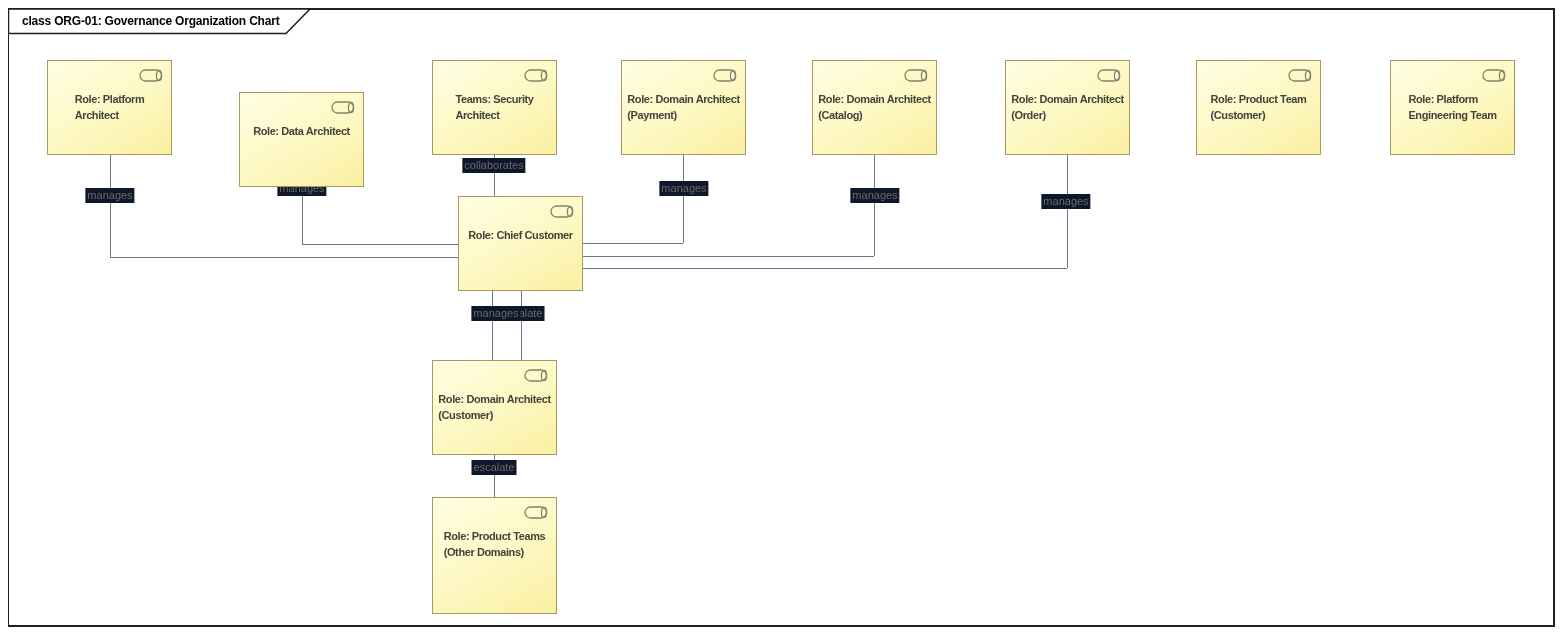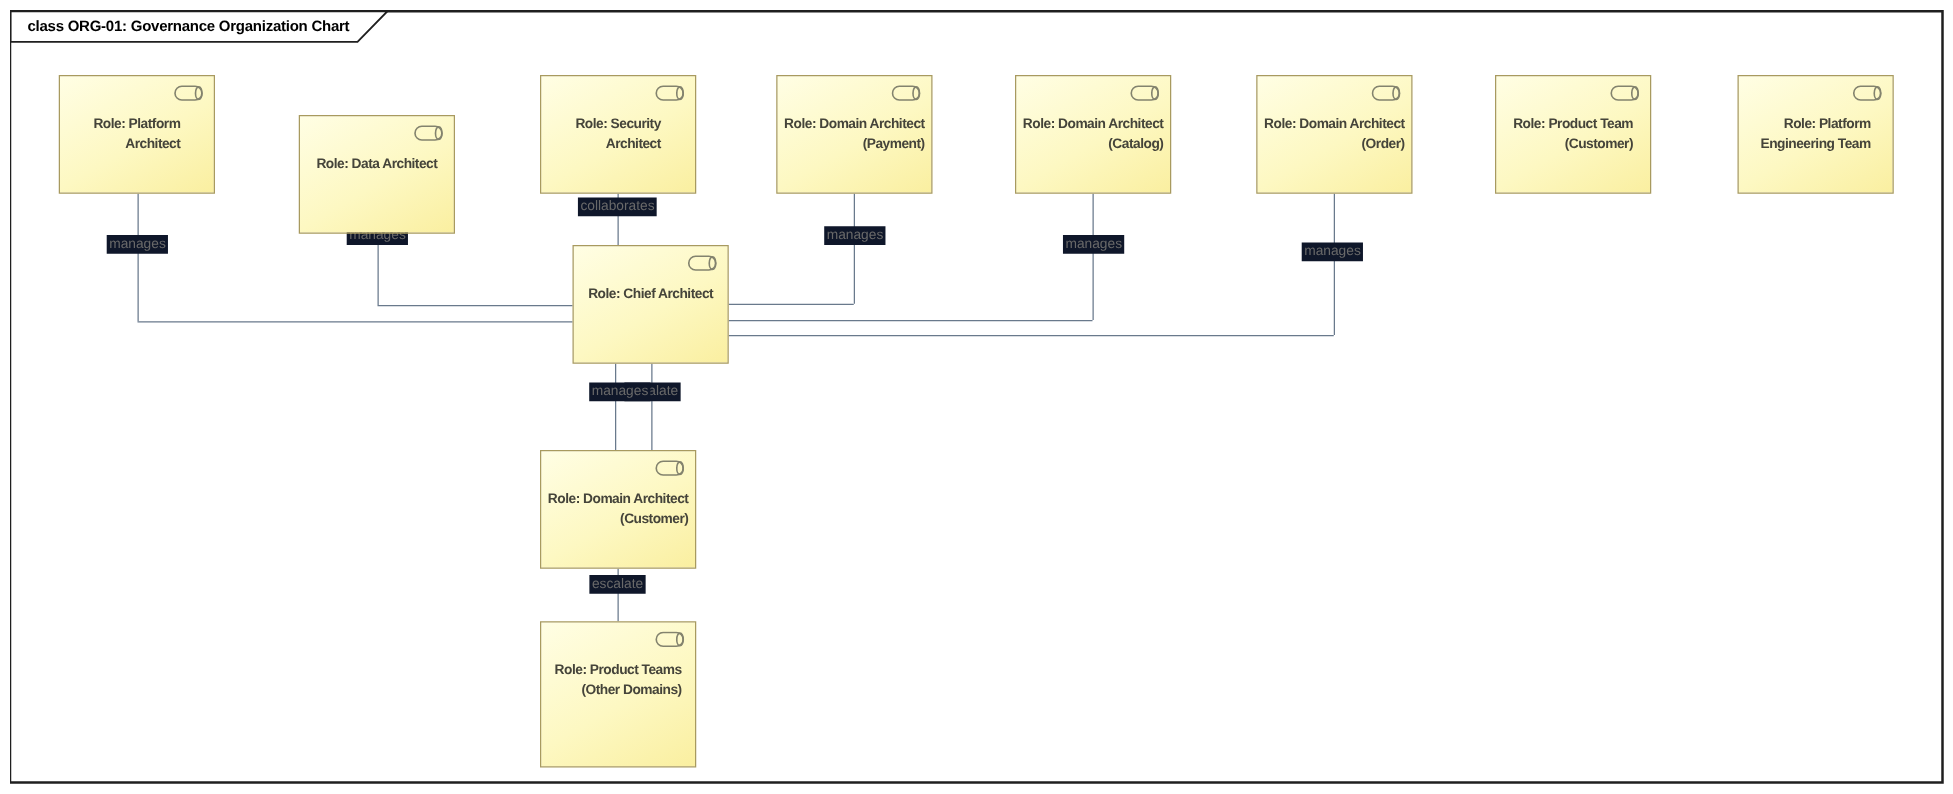--- a/index.html
+++ b/index.html
@@ -25,21 +25,21 @@
   #canvas { position:absolute; left:0; top:0; width:1562px; height:635px; }
   .node {
     position:absolute; box-sizing:border-box;
     border:1px solid var(--node-border);
     background:linear-gradient(150deg, var(--node-fill-start) 0%, var(--node-fill-mid) 55%, var(--node-fill-end) 100%);
   }
   .node-label {
     position:absolute; top:30px; left:50%; transform:translateX(-50%);
     font-size:11px; font-weight:bold; letter-spacing:-0.4px;
     line-height:16px; color:var(--node-text);
-    white-space:pre; text-align:right;
+    white-space:pre; text-align:left;
   }
   .icon { position:absolute; top:7px; right:7px; width:25px; height:13px; }
   .icon rect, .icon ellipse { fill:none; stroke:var(--icon-stroke); stroke-width:1.3; }
   .edge { position:absolute; background:var(--connector); }
   .edge-label {
     position:absolute; transform:translateX(-50%);
     background:#0f172a; color:var(--connector-label);
     font-size:11px; line-height:15px; padding:0 2px; white-space:pre;
   }
 </style>
@@ -86,21 +86,21 @@
             <rect x="1" y="1" width="21.5" height="11" rx="5.5"></rect>
             <ellipse cx="20" cy="6.5" rx="2.6" ry="5"></ellipse>
           </svg></span>
         <span class="node-label">Role: Data Architect</span>
       </div>
       <div class="node" style="left: 432px; top: 60px; width: 125px; height: 95px;">
         <span class="icon"><svg width="25" height="13" viewBox="0 0 25 13">
             <rect x="1" y="1" width="21.5" height="11" rx="5.5"></rect>
             <ellipse cx="20" cy="6.5" rx="2.6" ry="5"></ellipse>
           </svg></span>
-        <span class="node-label">Role: Security
+        <span class="node-label">Teams: Security
 Architect</span>
       </div>
       <div class="node" style="left: 621px; top: 60px; width: 125px; height: 95px;">
         <span class="icon"><svg width="25" height="13" viewBox="0 0 25 13">
             <rect x="1" y="1" width="21.5" height="11" rx="5.5"></rect>
             <ellipse cx="20" cy="6.5" rx="2.6" ry="5"></ellipse>
           </svg></span>
         <span class="node-label">Role: Domain Architect
 (Payment)</span>
       </div>
@@ -134,21 +134,21 @@
             <ellipse cx="20" cy="6.5" rx="2.6" ry="5"></ellipse>
           </svg></span>
         <span class="node-label">Role: Platform
 Engineering Team</span>
       </div>
       <div class="node" style="left: 458px; top: 196px; width: 125px; height: 95px;">
         <span class="icon"><svg width="25" height="13" viewBox="0 0 25 13">
             <rect x="1" y="1" width="21.5" height="11" rx="5.5"></rect>
             <ellipse cx="20" cy="6.5" rx="2.6" ry="5"></ellipse>
           </svg></span>
-        <span class="node-label">Role: Chief Architect</span>
+        <span class="node-label">Role: Chief Customer</span>
       </div>
       <div class="node" style="left: 432px; top: 360px; width: 125px; height: 95px;">
         <span class="icon"><svg width="25" height="13" viewBox="0 0 25 13">
             <rect x="1" y="1" width="21.5" height="11" rx="5.5"></rect>
             <ellipse cx="20" cy="6.5" rx="2.6" ry="5"></ellipse>
           </svg></span>
         <span class="node-label">Role: Domain Architect
 (Customer)</span>
       </div>
       <div class="node" style="left: 432px; top: 497px; width: 125px; height: 117px;">

